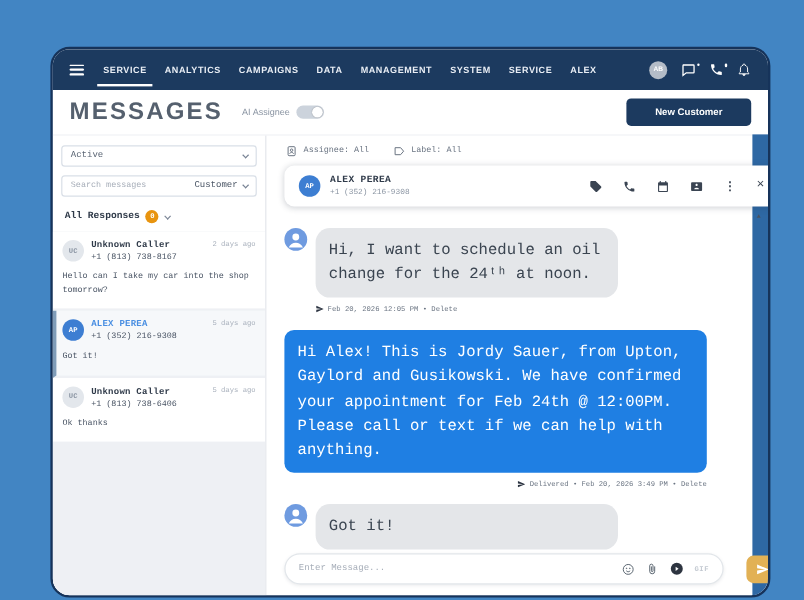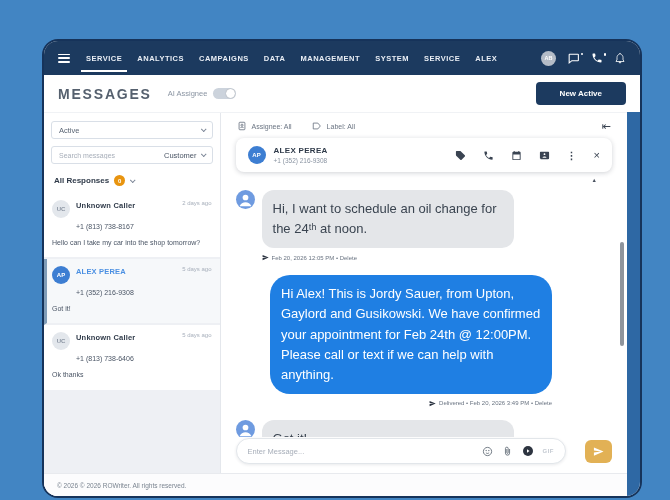--- a/index.html
+++ b/index.html
@@ -18,29 +18,29 @@
   .nav-items { display:flex; gap:15px; margin-left:16px; height:100%; align-items:center; }
   .nav-item { position:relative; color:#e9eef5; font-size:7.5px; font-weight:bold; letter-spacing:.5px; height:100%; display:flex; align-items:center; cursor:pointer; }
   .nav-item.active::after { content:""; position:absolute; left:-5px; right:-5px; bottom:3px; height:2px; background:#fff; }
   .nav-right { margin-left:auto; display:flex; align-items:center; gap:11px; }
   .top-avatar { width:15px; height:15px; border-radius:50%; background:#b4bcc7; color:#fff; font-size:5.5px; font-weight:bold; display:flex; align-items:center; justify-content:center; }
   .nav-ic { position:relative; display:flex; align-items:center; }
   .nav-ic .dot { position:absolute; right:-3px; top:1px; width:2.5px; height:2.5px; border-radius:50%; background:#fff; }
 
   
   .page-header { flex:0 0 37px; display:flex; align-items:center; padding:0 14px; background:#fff; }
-  .page-title { font-size:14px; font-weight:bold; color:#55606e; letter-spacing:1.8px; }
+  .page-title { font-size:20px; font-weight:bold; color:#55606e; letter-spacing:1.8px; }
   .ai-label { font-size:7.5px; color:#8a94a2; margin-left:16px; }
   .toggle { width:23px; height:11px; border-radius:6px; background:#ccd3dc; margin-left:6px; position:relative; cursor:pointer; }
   .toggle .knob { position:absolute; right:1px; top:1px; width:9px; height:9px; border-radius:50%; background:#fff; box-shadow:0 0 1px rgba(0,0,0,.4); }
   .new-msg-btn { margin-left:auto; background:var(--navy,#1c3a5f); color:#fff; font-size:8px; font-weight:bold; padding:7px 24px; border-radius:4px; border:none; cursor:pointer; font-family:inherit; }
 
   
   .body-row { flex:1; display:flex; min-height:0; }
-  .content-col { flex:1; display:flex; flex-direction:column; min-width:0; background:#fff; }
+  .content-col { flex:1; display:flex; flex-direction:row; min-width:0; background:#fff;font-family:Liberation Mono, monospace; }
   .right-strip { flex:0 0 13px; background:var(--strip-blue,#2e68a4); }
   .main { flex:1; display:flex; min-height:0; border-top:1px solid #f0f2f5; }
 
   
   .sidebar { flex:0 0 162px; border-right:1px solid #e4e7ec; display:flex; flex-direction:column; padding-top:8px; min-height:0; }
   .select-box, .search-row { border:1px solid #d9dfe7; border-radius:3px; height:18px; display:flex; align-items:center; margin:0 7px 7px; font-size:7.5px; color:#5a6574; }
   .select-box { justify-content:space-between; padding:0 7px; cursor:pointer; }
   .chev { width:4px; height:4px; border-right:1.2px solid #7a8596; border-bottom:1.2px solid #7a8596; transform:rotate(45deg) translateY(-1px); }
   .search-row input { border:0; outline:0; flex:1; min-width:0; font-size:7px; padding:0 7px; color:#5a6574; font-family:inherit; background:transparent; }
   .search-row input::placeholder { color:#a7aeb9; }
@@ -48,21 +48,21 @@
   .folder-row { display:flex; align-items:center; gap:5px; padding:4px 10px 7px; cursor:pointer; }
   .folder-label { font-size:8px; font-weight:bold; color:#2f3a49; }
   .badge { width:11px; height:11px; border-radius:50%; background:var(--orange,#e8940f); color:#fff; font-size:6px; font-weight:bold; display:flex; align-items:center; justify-content:center; }
   .convo-list { flex:1; background:#eef0f4; overflow:hidden; }
   .convo { background:#fff; padding:7px 8px 9px; border-bottom:2px solid #eef0f4; cursor:pointer; }
   .convo.selected { border-left:3px solid #7f9cb8; background:#f6f8fa; padding-left:5px; }
   .convo-top { display:flex; gap:6px; align-items:flex-start; }
   .avatar { width:18px; height:18px; border-radius:50%; font-size:6px; font-weight:bold; display:flex; align-items:center; justify-content:center; flex:0 0 18px; }
   .avatar.gray { background:#e3e7ec; color:#8a94a2; }
   .avatar.blue { background:#3d7ed2; color:#fff; }
-  .convo-names { flex:1; display:flex; flex-direction:column; gap:13px; padding-top:1px; }
+  .convo-names { flex:1; display:flex; flex-direction:column; gap:2px; padding-top:1px; }
   .convo-name { font-size:7.5px; font-weight:bold; color:#2f3a49; letter-spacing:.2px; }
   .convo.selected .convo-name { color:var(--accent-blue,#4a8fe2); }
   .convo-phone { font-size:7px; color:#4a5565; }
   .convo-time { font-size:6px; color:#a7afbb; }
   .convo-preview { font-size:7px; color:#4a5565; margin-top:7px; line-height:1.6; }
 
   
   .chat { flex:1; display:flex; flex-direction:column; min-width:0; position:relative; }
   .chat-filters { flex:0 0 22px; display:flex; align-items:center; gap:20px; padding:4px 16px 0; }
   .filter { display:flex; align-items:center; gap:5px; font-size:7px; color:#6a7482; cursor:pointer; }
@@ -80,21 +80,21 @@
   .messages { flex:1; position:relative; padding:0 15px; overflow:hidden; min-height:0; }
   .clipped-meta { height:5px; overflow:hidden; text-align:right; padding-right:42px; }
   .scroll-up { position:absolute; top:5px; right:30px; font-size:5.5px; color:#4a5260; }
   .scrollbar-thumb { position:absolute; right:3px; top:70px; width:4px; height:104px; background:#8f959d; border-radius:2px; cursor:pointer; }
 
   .msg-row { display:flex; align-items:flex-start; gap:7px; margin-top:13px; }
   .msg-avatar { width:19px; height:19px; border-radius:50%; background:#6f9be0; flex:0 0 19px; overflow:hidden; display:flex; align-items:center; justify-content:center; }
   .bubble { border-radius:12px; padding:9px 11px; font-size:13px; line-height:1.55; }
   .bubble.in { background:var(--bubble-gray,#e4e6e9); color:#3a4450; width:252px; }
   .row-out { display:flex; justify-content:flex-end; padding-right:60px; margin-top:14px; }
-  .bubble.out { background:var(--bubble-blue,#1f7fe3); color:#fff; width:282px; border-radius:20px; }
+  .bubble.out { background:var(--bubble-blue,#1f7fe3); color:#fff; width:352px; border-radius:8px; }
   .msg-meta { display:flex; align-items:center; gap:3px; font-size:6px; color:#6a7482; margin-top:6px; }
   .meta-in { margin-left:26px; }
   .meta-out { justify-content:flex-end; padding-right:60px; }
 
   .input-bar { flex:0 0 36px; display:flex; align-items:center; gap:19px; padding:0 15px 8px; }
   .msg-input { flex:1; height:26px; border:1px solid #e2e6ea; border-radius:14px; background:#fff;
     box-shadow:0 1px 3px rgba(40,50,70,.10); display:flex; align-items:center; padding:0 11px; gap:9px; }
   .msg-input input { flex:1; min-width:0; border:0; outline:0; font-size:7.5px; color:#3a4450; font-family:inherit; }
   .msg-input input::placeholder { color:#a7aeb9; }
   .in-ic { display:flex; align-items:center; cursor:pointer; }
@@ -148,21 +148,21 @@
         </span>
       </div>
     </div>
 
     <div class="page-header">
       <span class="page-title">MESSAGES</span>
       <span class="ai-label">AI Assignee</span>
       <span class="toggle">
           <span class="knob"></span>
         </span>
-      <button class="new-msg-btn">New Active</button>
+      <button class="new-msg-btn">New Customer</button>
     </div>
 
     <div class="body-row">
       <div class="content-col">
         <div class="main">
 
           <div class="sidebar">
             <div class="select-box">
               <span>Active</span>
               <span class="chev"></span>

